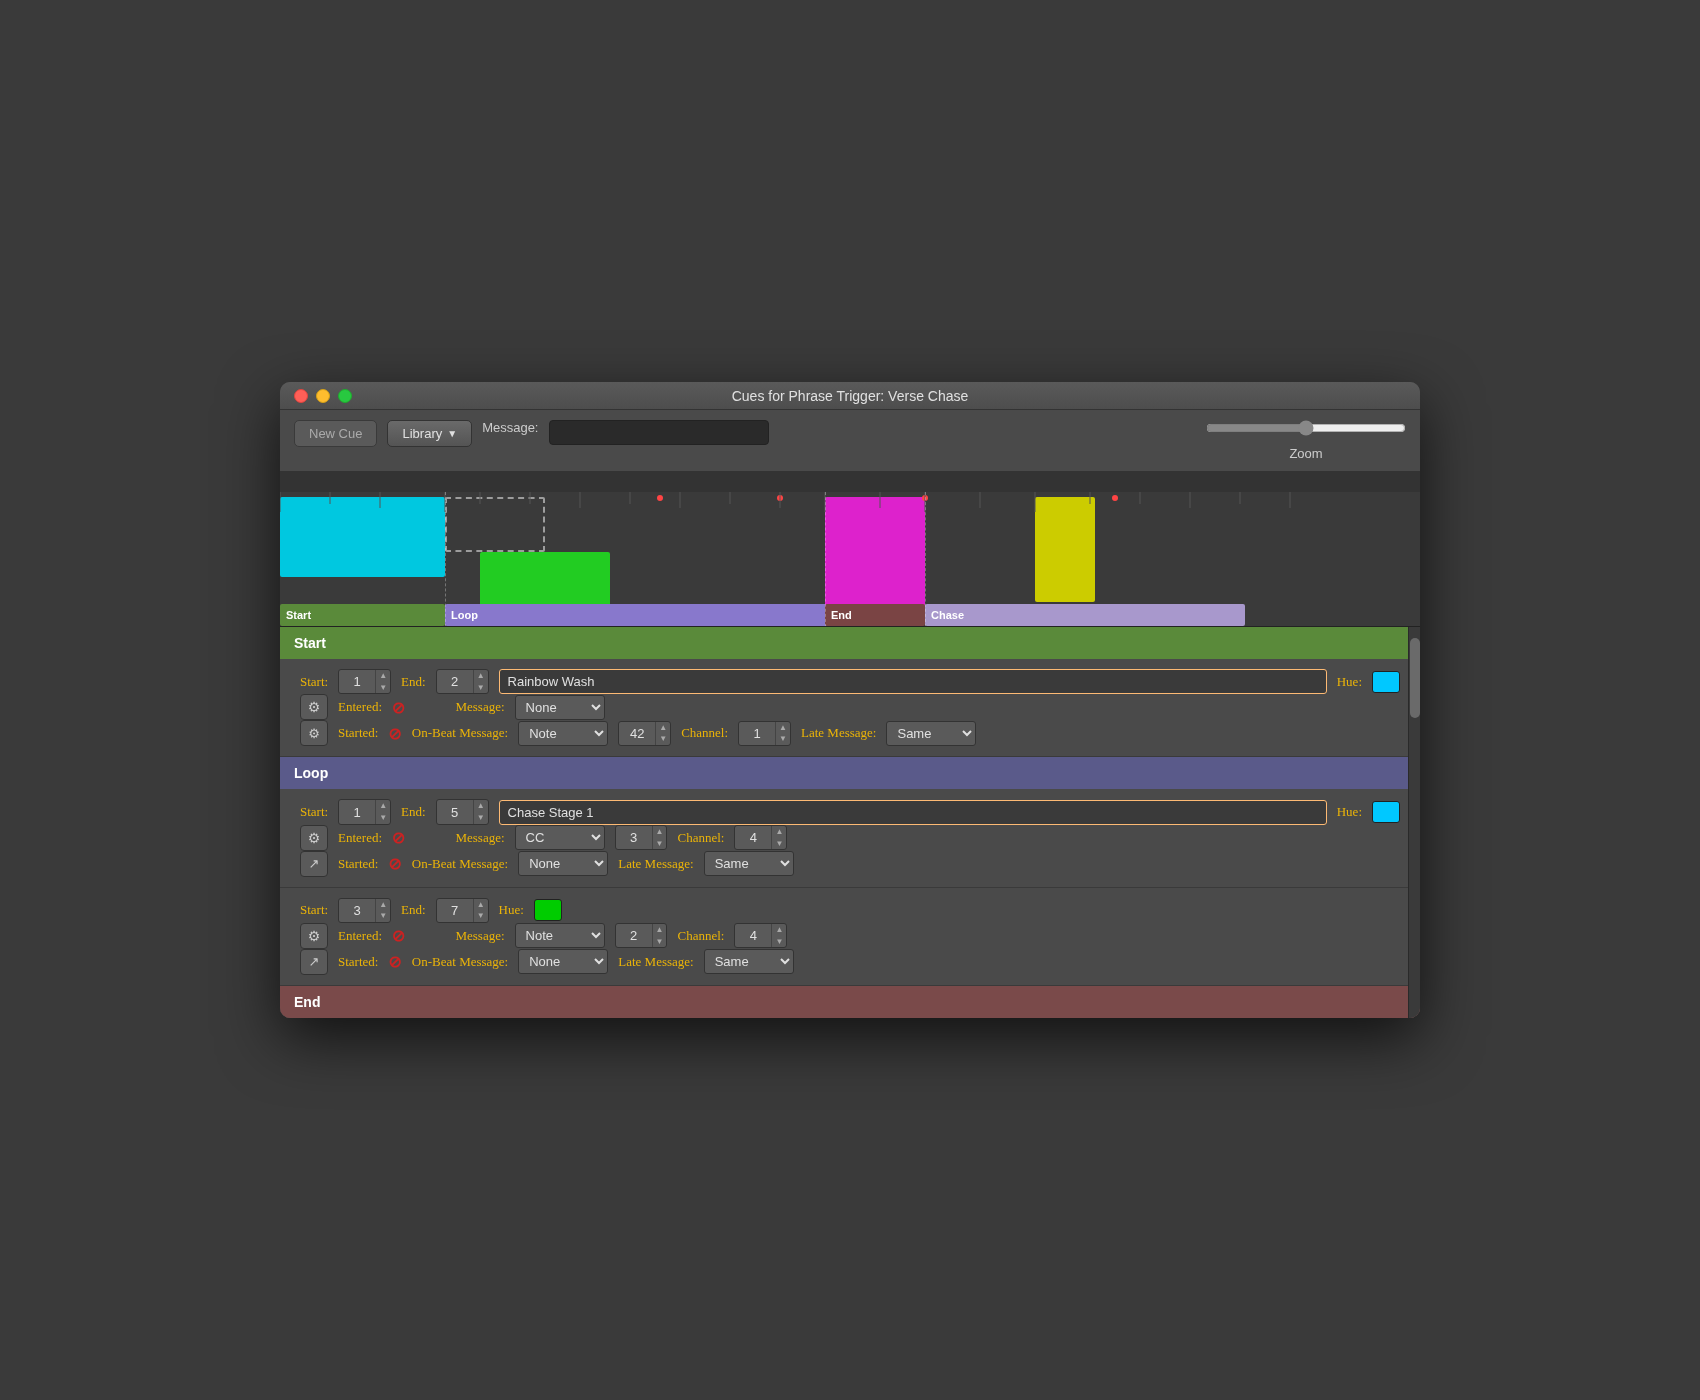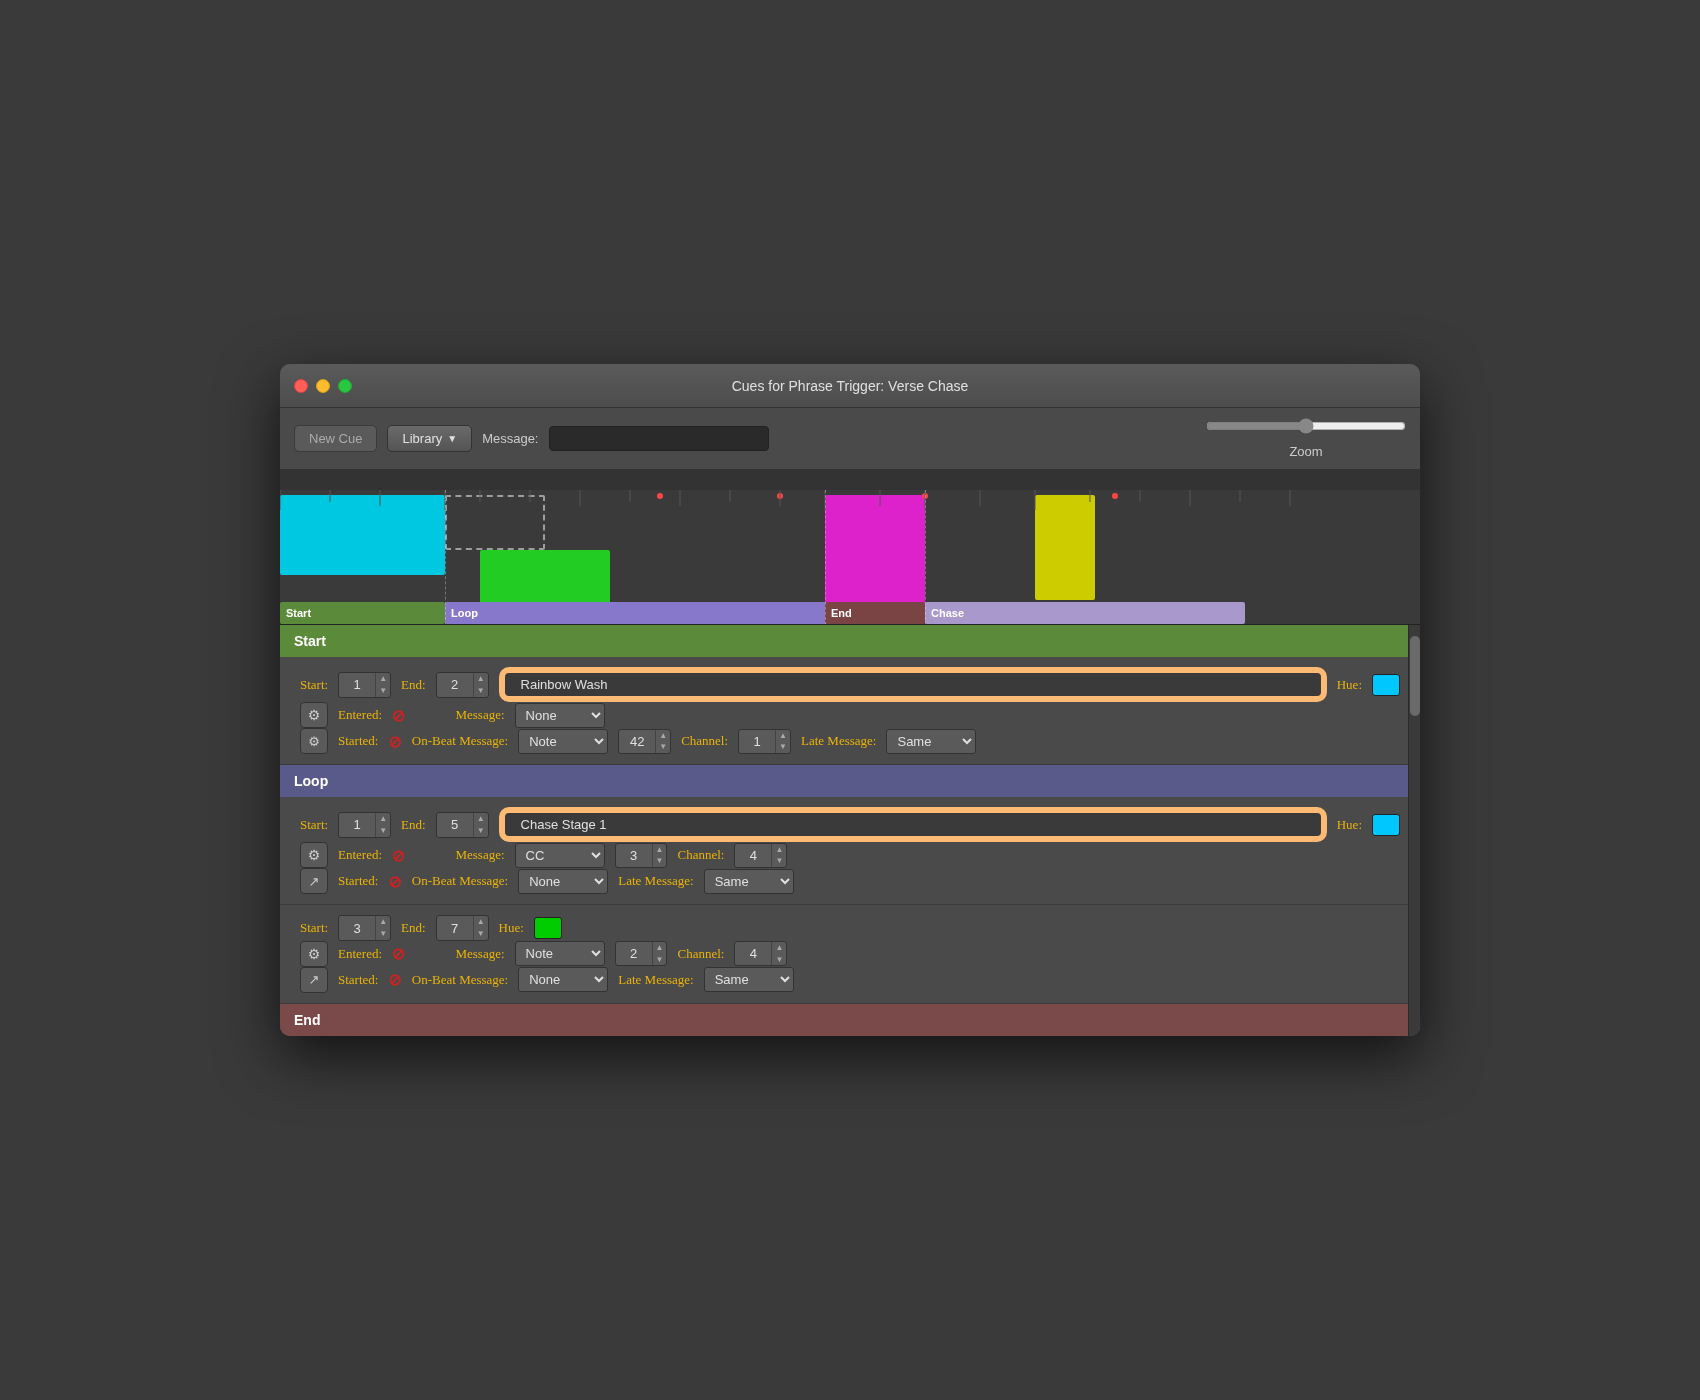--- a/index.html
+++ b/index.html
@@ -15,21 +15,21 @@
     }
     .window {
       width: 1140px;
       background: #4a4a4a;
       border-radius: 10px;
       box-shadow: 0 20px 60px rgba(0,0,0,0.7);
       overflow: hidden;
     }
     .title-bar {
       background: linear-gradient(to bottom, #5a5a5a, #4d4d4d);
-      height: 44px;
+      height: 28px;
       display: flex;
       align-items: center;
       justify-content: center;
       position: relative;
       border-bottom: 1px solid #333;
     }
     .traffic-lights {
       position: absolute;
       left: 14px;
       display: flex;
@@ -46,21 +46,21 @@
     .tl-green { background: #28c840; border: 1px solid #1fab2e; }
     .title-text {
       color: #e0e0e0;
       font-size: 14px;
       font-weight: 500;
     }
     .toolbar {
       background: #4a4a4a;
       padding: 10px 14px;
       display: flex;
-      align-items: center;
+      align-items: flex-start;
       gap: 10px;
       border-bottom: 1px solid #333;
     }
     .btn-new-cue {
       background: #5a5a5a;
       border: 1px solid #3a3a3a;
       color: #aaa;
       padding: 5px 14px;
       border-radius: 5px;
       font-size: 13px;
@@ -128,26 +128,26 @@
     }
     .row-line {
       display: flex;
       align-items: center;
       gap: 10px;
       flex-wrap: wrap;
     }
     .field-label { color: #eab308; font-size: 13px; white-space: nowrap; font-family: Liberation Serif, serif; }
     .name-input {
       background: #3a3a3a;
-      border: 6px solid #fdba74;
+      border: 1px solid #fdba74;
       color: #e0e0e0;
       flex: 1;
       min-width: 200px;
-      padding: 4px 16px;
-      border-radius: 10px;
+      padding: 4px 8px;
+      border-radius: 3px;
       font-size: 13px;
     }
     .hue-box {
       width: 28px;
       height: 22px;
       border-radius: 3px;
       border: 1px solid #222;
       cursor: pointer;
     }
     .icon-btn {

